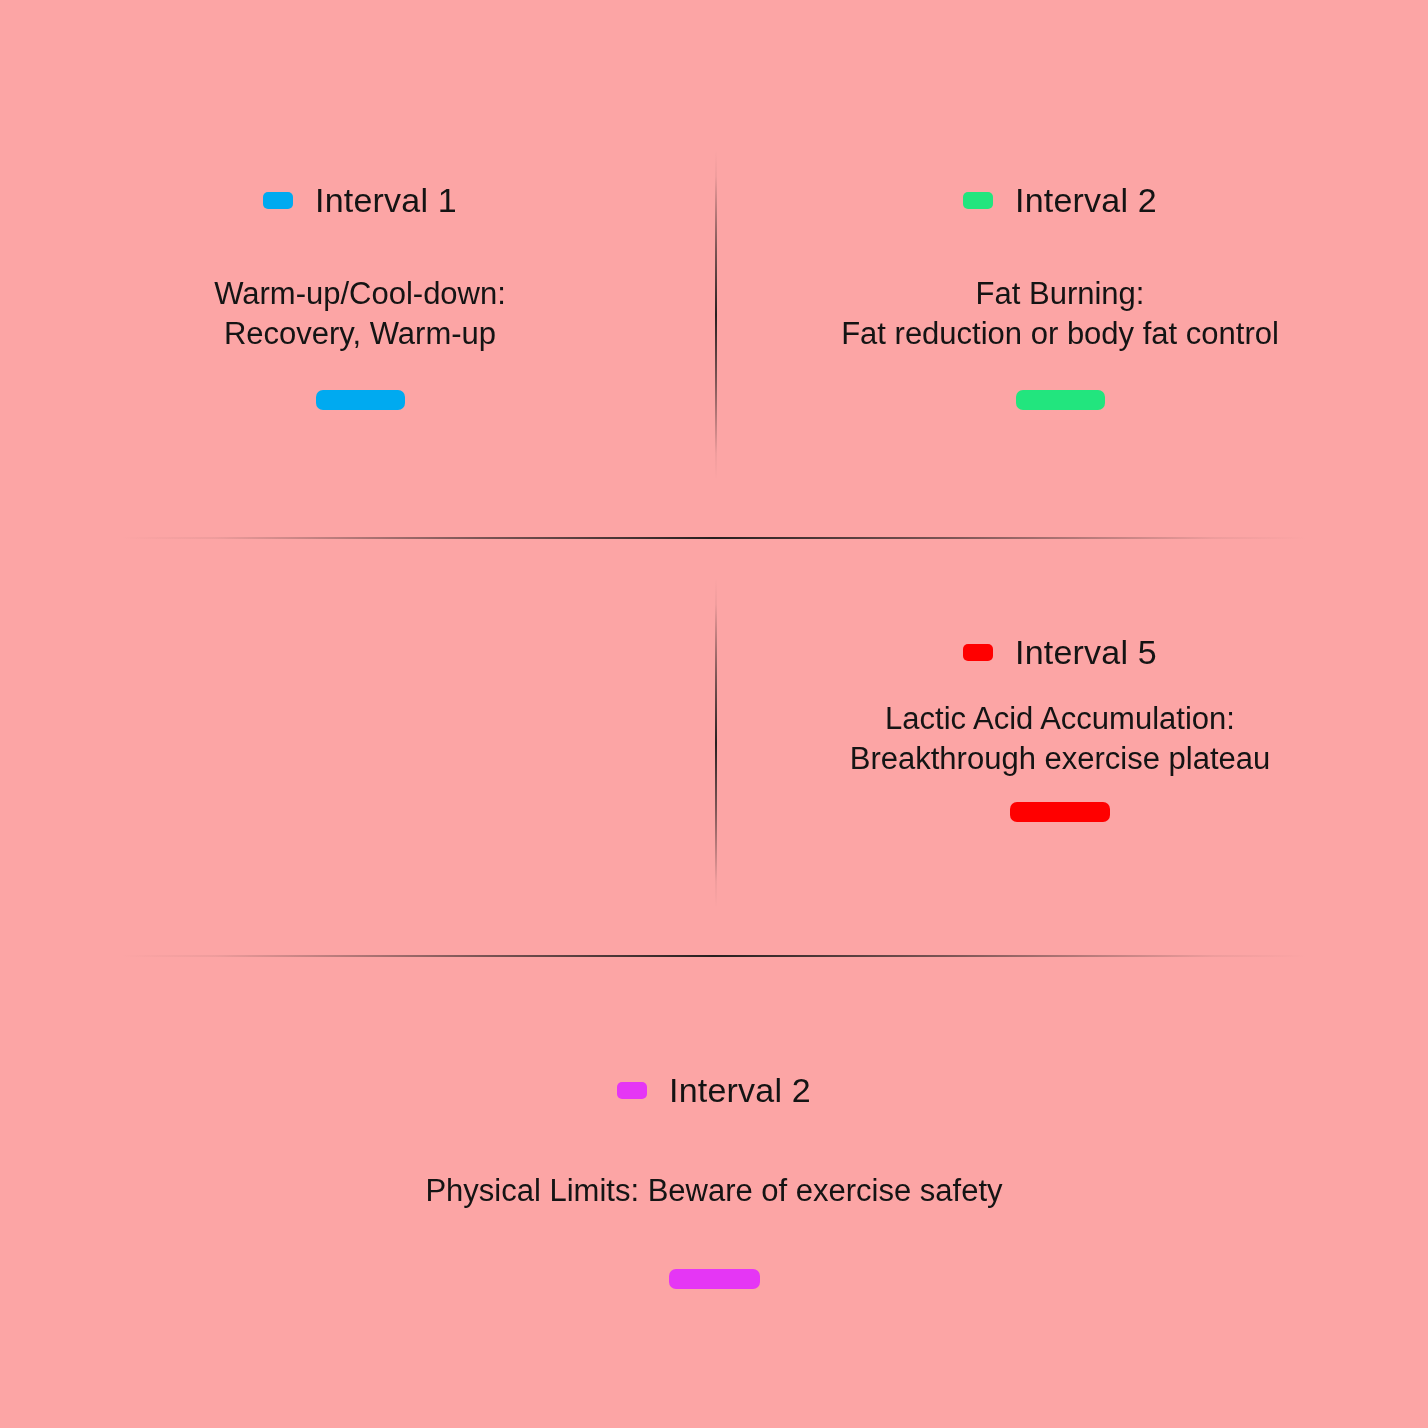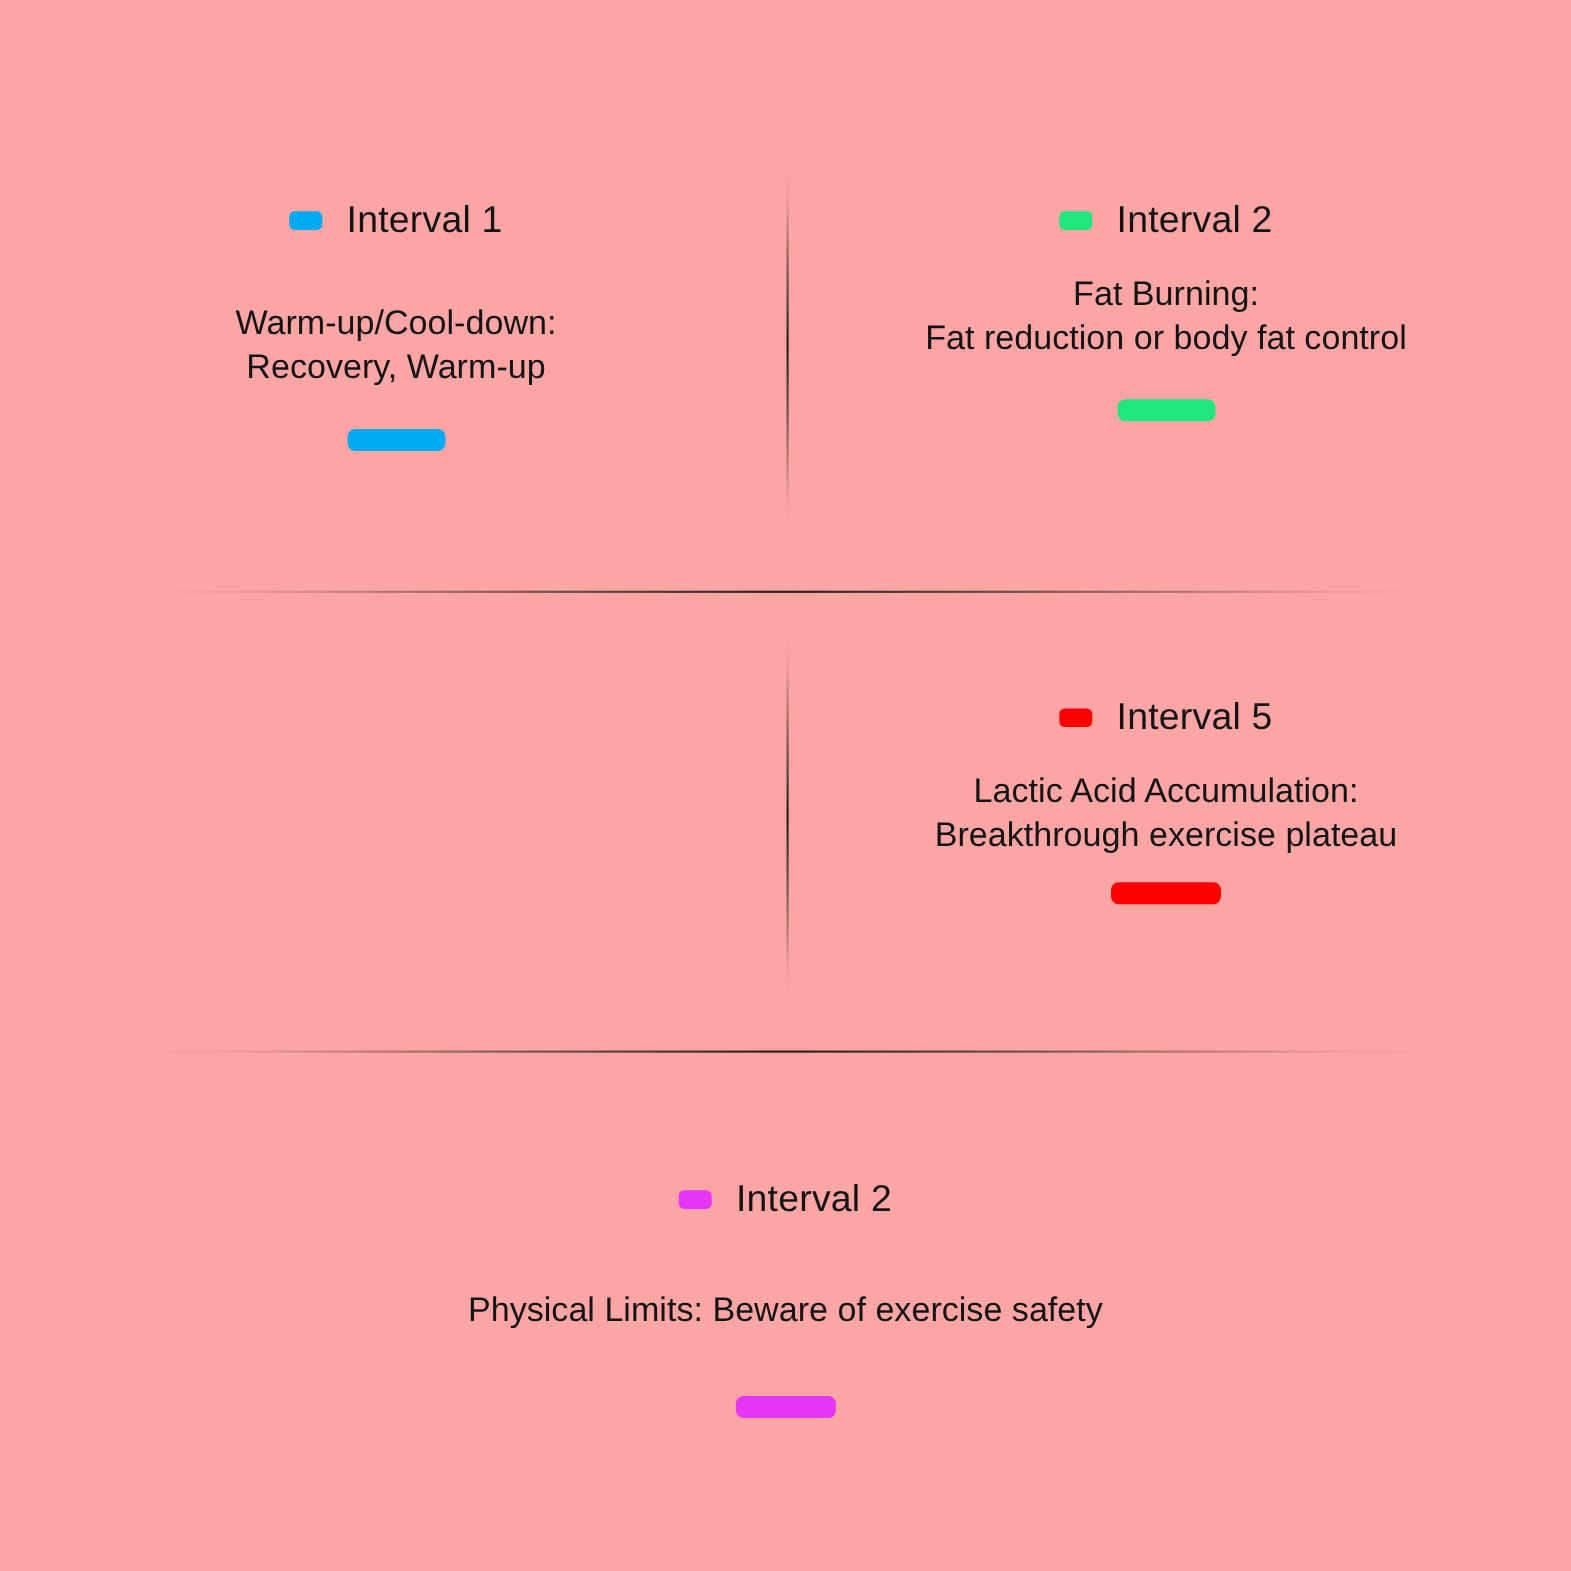--- a/index.html
+++ b/index.html
@@ -98,21 +98,21 @@
     border-radius: 7px;
   }
 
   
   #cell-1 { left: 60px;  top: 183px; width: 600px; }
   #cell-1 .legend-row { margin-left: 0px; }
   #cell-1 .desc  { margin-top: 57px; }
   #cell-1 .bar   { margin-top: 37px; width: 89px; margin-left: 0px; }
 
   #cell-2 { left: 760px; top: 183px; width: 600px; }
-  #cell-2 .desc  { margin-top: 30px; }
+  #cell-2 .desc  { margin-top: 57px; }
   #cell-2 .bar   { margin-top: 37px; width: 89px; }
 
   #cell-3 { left: 55px;  top: 604px; width: 600px; }
   #cell-3 .desc  { margin-top: 58px; }
   #cell-3 .bar   { margin-top: 27px; width: 89px; }
 
   #cell-4 { left: 760px; top: 635px; width: 600px; }
   #cell-4 .desc  { margin-top: 30px; }
   #cell-4 .bar   { margin-top: 24px; width: 100px; }
 

